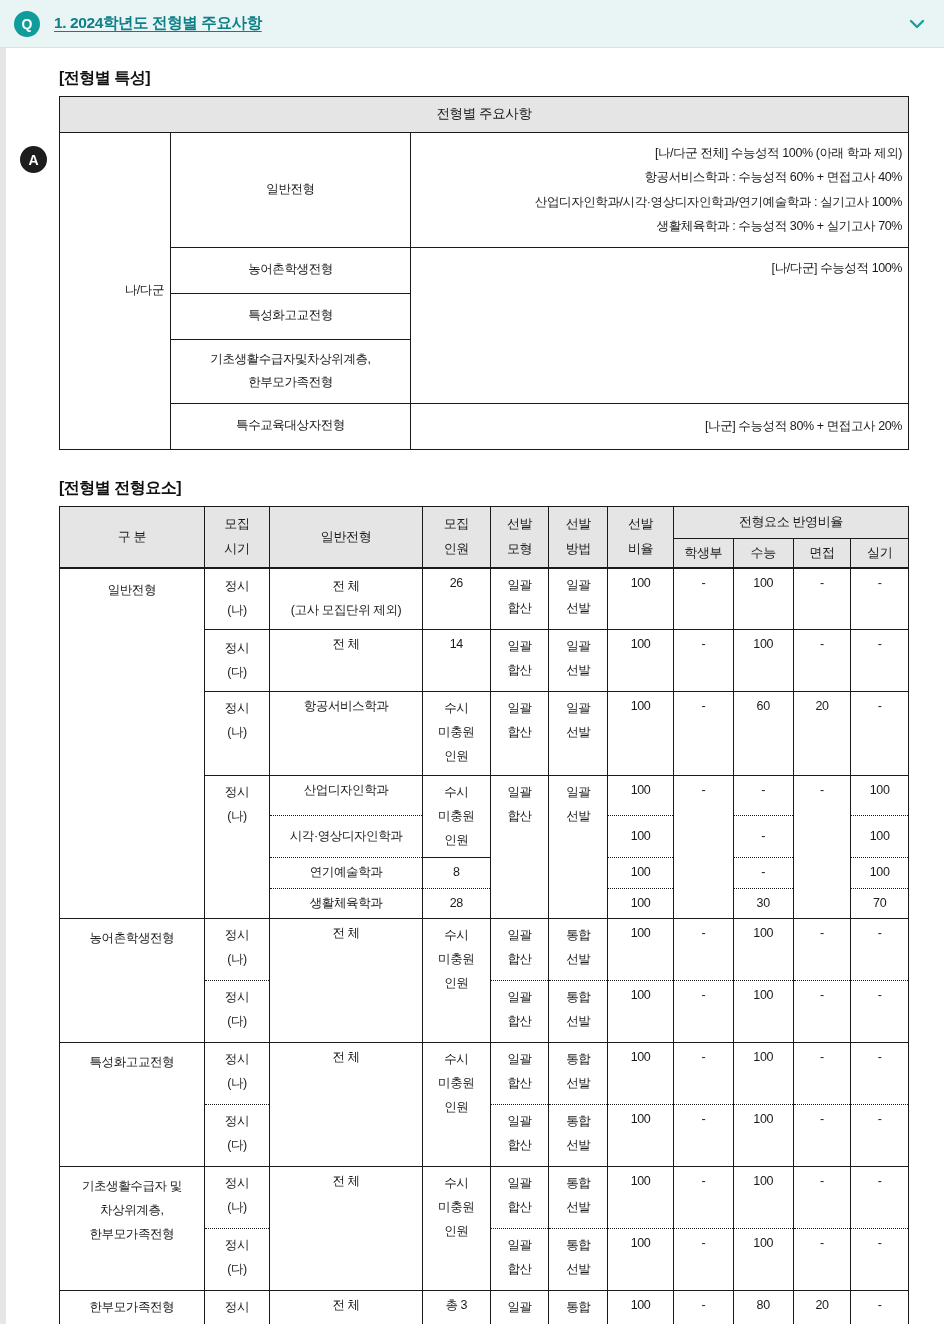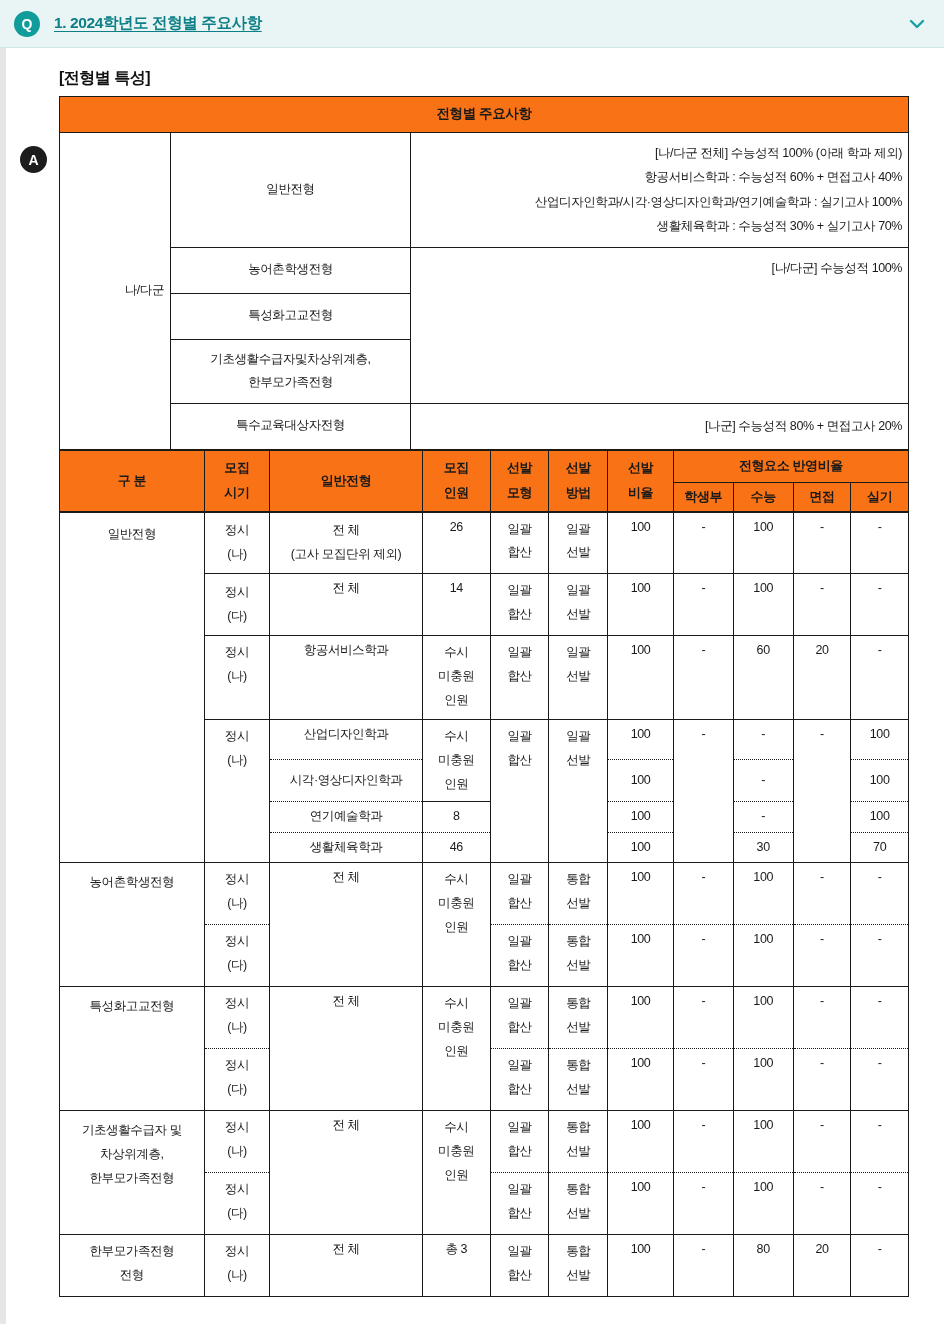--- a/index.html
+++ b/index.html
@@ -104,22 +104,22 @@
   table td, table th {
     border: 1px solid #1a1a1a;
     padding: 5px 6px;
     vertical-align: middle;
     text-align: center;
     font-weight: normal;
     color: #1a1a1a;
     line-height: 1.55;
   }
   thead th {
-    background: #f97316;
-    font-weight: bold;
+    background: #e5e5e5;
+    font-weight: normal;
     font-size: 13px;
   }
 
   
   .tbl-char th.head-main {
     height: 36px;
     font-size: 13.5px;
   }
   .tbl-char td.group-cell { width: 111px; text-align: right; }
   .tbl-char td.type-cell  { width: 240px; }
@@ -222,20 +222,21 @@
         </tr>
         <tr>
           <td class="type-cell mid">특수교육대상자전형</td>
           <td class="desc-cell">
             <span class="line">[나군] 수능성적 80% + 면접고사 20%</span>
           </td>
         </tr>
       </tbody>
     </table>
 
+    <div class="section-title second">[전형별 전형요소]</div>
 
     <table class="tbl-elem">
       <colgroup>
         <col class="h-gubun" style="width:128px">
         <col class="h-sigi" style="width:58px">
         <col class="h-danwi" style="width:135px">
         <col class="h-inwon" style="width:60px">
         <col class="h-mohyeong" style="width:52px">
         <col class="h-bangbeop" style="width:52px">
         <col class="h-birul" style="width:58px">
@@ -386,21 +387,21 @@
         </tr>
         <tr class="sub-row">
           <td class="dash-top dash-bottom">연기예술학과</td>
           <td class="dash-top dash-bottom num">8</td>
           <td class="dash-top dash-bottom num">100</td>
           <td class="dash-top dash-bottom num">-</td>
           <td class="dash-top dash-bottom num">100</td>
         </tr>
         <tr class="sub-row">
           <td class="dash-top">생활체육학과</td>
-          <td class="dash-top num">46</td>
+          <td class="dash-top num">28</td>
           <td class="dash-top num">100</td>
           <td class="dash-top num">30</td>
           <td class="dash-top num">70</td>
         </tr>
 
         <tr>
           <td rowspan="2" style="vertical-align:top;padding-top:10px;">농어촌학생전형</td>
           <td class="dash-bottom tall-2" style="vertical-align:top;">
             <span class="stack">정시</span>
             <span class="stack">(나)</span>

